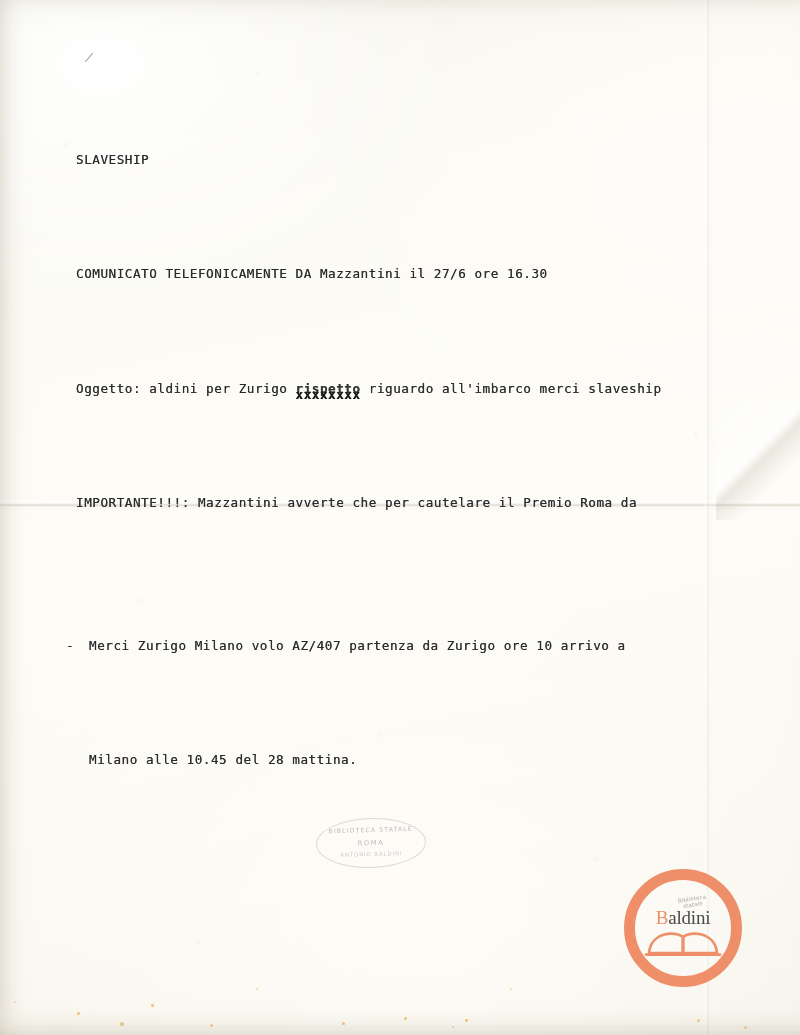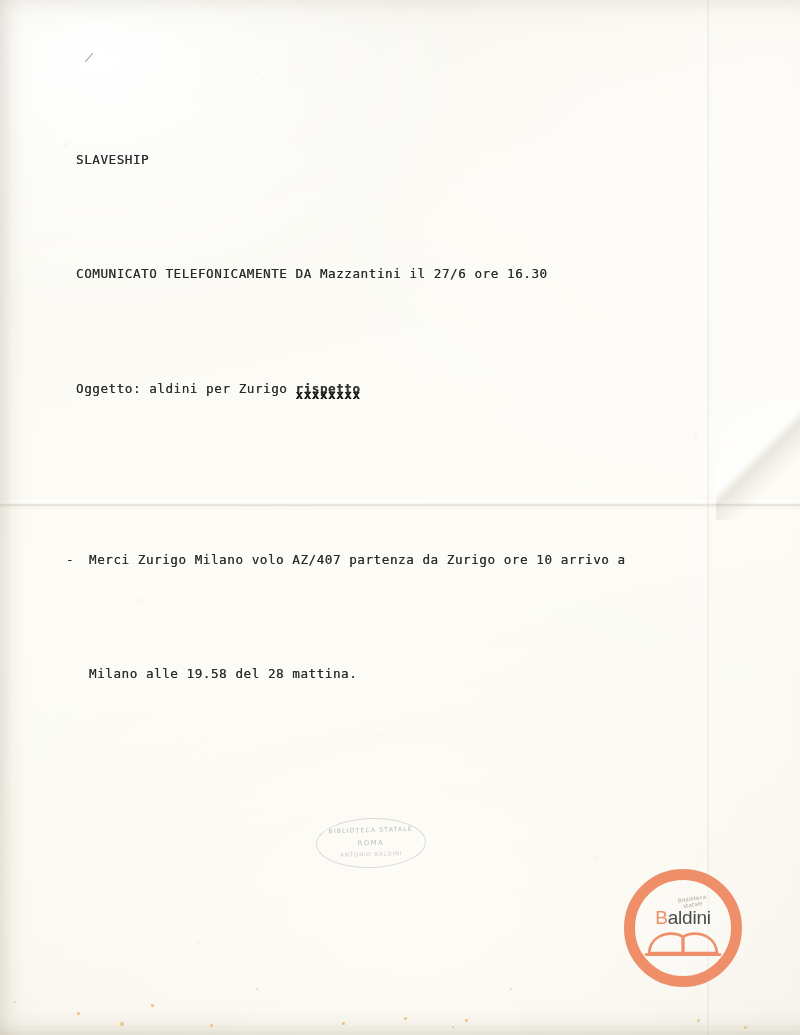--- a/index.html
+++ b/index.html
@@ -189,21 +189,21 @@
     font-size: 5.4px;
     line-height: 6.4px;
     color: #9a9288;
     letter-spacing: .2px;
     transform: rotate(-9deg) translate(9px, 2px);
     text-align: center;
     opacity: .85;
     white-space: pre-line;
   }
   .baldini-word {
-    font-family: Liberation Sans, sans-serif;
+    font-family: Liberation Serif, serif;
     font-size: 19px;
     line-height: 20px;
     color: #4a4a4a;
     margin-top: 1px;
     letter-spacing: -.2px;
   }
   .baldini-word .cap { color: #ef8f6a; }
   .baldini-book { margin-top: 3px; }
 </style>
 </head>
@@ -236,27 +236,28 @@
   <svg class="pencil-tick" viewBox="0 0 11 11">
     <line x1="1.5" y1="9.5" x2="8.5" y2="1.5" stroke="#7d7a72" stroke-width="1.1" stroke-linecap="round" opacity=".75"></line>
   </svg>
 
   <div class="typescript">
 
     <div class="ln">SLAVESHIP</div>
 
     <div class="ln">COMUNICATO TELEFONICAMENTE DA Mazzantini il 27/6 ore 16.30</div>
 
-    <div class="ln"><span>Oggetto: aldini per Zurigo </span><span class="strikeover"><span style="opacity: 0.9;">rispetto</span><span style="position: absolute; left: 0px; top: 0px; font-weight: bold; color: rgb(22, 22, 24);">xxxxxxxx</span></span></div>
-
+    <div class="ln"><span>Oggetto: aldini per Zurigo </span><span class="strikeover"><span style="opacity: 0.9;">rispetto</span><span style="position: absolute; left: 0px; top: 0px; font-weight: bold; color: rgb(22, 22, 24);">xxxxxxxx</span></span><span> riguardo all'imbarco merci slaveship</span></div>
+
+    <div class="ln">IMPORTANTE!!!: Mazzantini avverte che per cautelare il Premio Roma da</div>
 
 
     <div class="ln"><span class="dash" style="left:-10px;">-</span><span style="padding-left:13px;margin-top:34px;">Merci Zurigo Milano volo AZ/407 partenza da Zurigo ore 10 arrivo a</span></div>
 
-    <div class="ln"><span style="padding-left:13px;">Milano alle 19.58 del 28 mattina.</span></div>
+    <div class="ln"><span style="padding-left:13px;">Milano alle 10.45 del 28 mattina.</span></div>
 
 
     
 
     
 
     
 
     
 

